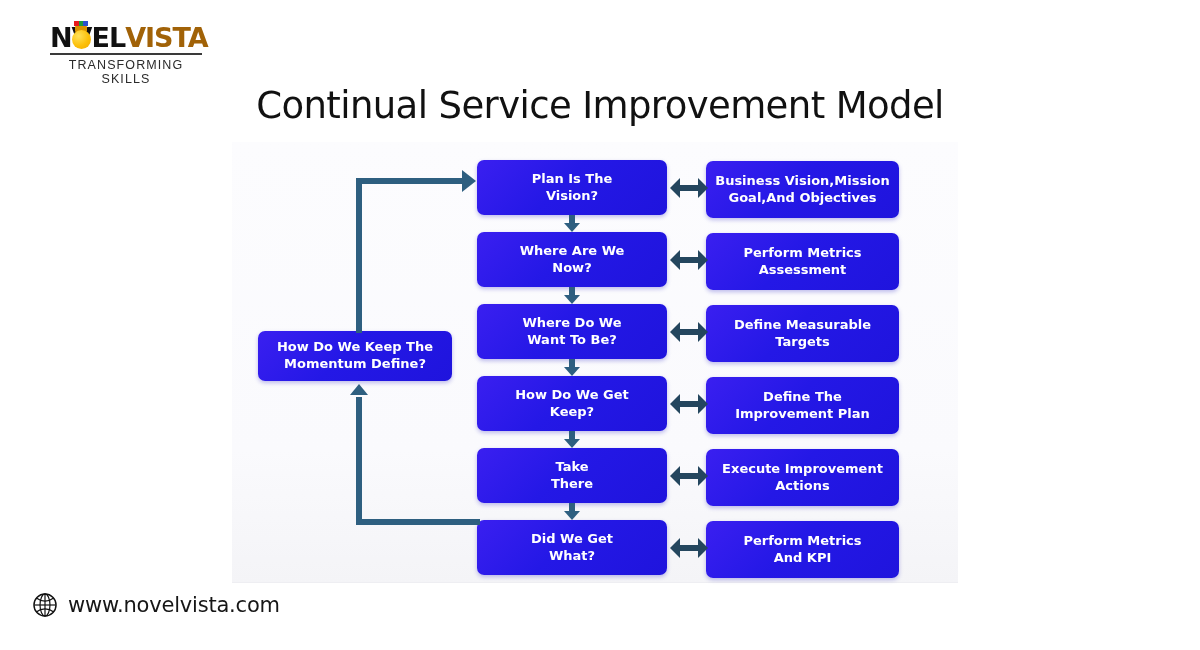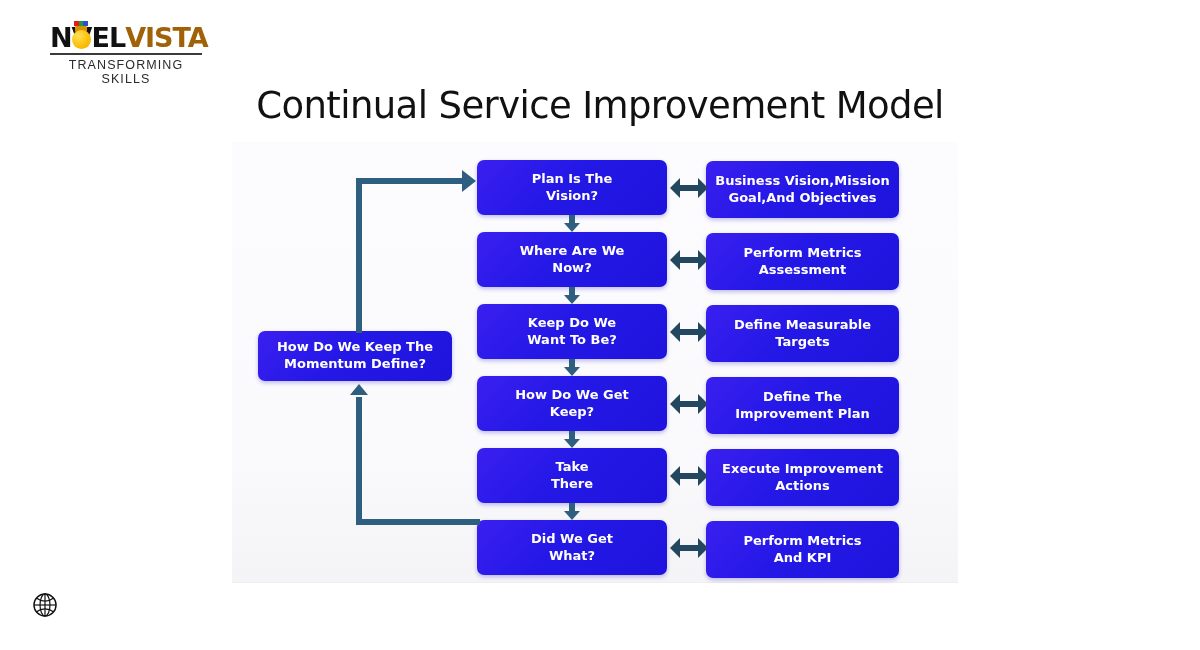--- a/index.html
+++ b/index.html
@@ -130,21 +130,21 @@
   <div class="logo-rule"></div>
   <div class="logo-tag">TRANSFORMING SKILLS</div>
 </div>
 
 <div class="page-title">Continual Service Improvement Model</div>
 
 <div class="node left-col" style="top:160px">Plan Is The
 Vision?</div>
 <div class="node left-col" style="top:232px">Where Are We
 Now?</div>
-<div class="node left-col" style="top:304px">Keep Do We
+<div class="node left-col" style="top:304px">Where Do We
 Want To Be?</div>
 <div class="node left-col" style="top:376px">How Do We Get
 Keep?</div>
 <div class="node left-col" style="top:448px">Take
 There</div>
 <div class="node left-col" style="top:520px">Did We Get
 What?</div>
 
 <div class="node right-col" style="top:161px">Business Vision,Mission
 Goal,And Objectives</div>
@@ -218,13 +218,14 @@
 
 <div class="footer">
   <svg class="globe" viewBox="0 0 24 24">
     <circle cx="12" cy="12" r="10.2" fill="none" stroke="#111" stroke-width="1.3"></circle>
     <ellipse cx="12" cy="12" rx="4.6" ry="10.2" fill="none" stroke="#111" stroke-width="1.1"></ellipse>
     <line x1="1.8" y1="12" x2="22.2" y2="12" stroke="#111" stroke-width="1.1"></line>
     <path d="M4 5.6 A13 13 0 0 0 20 5.6" fill="none" stroke="#111" stroke-width="1.1"></path>
     <path d="M4 18.4 A13 13 0 0 1 20 18.4" fill="none" stroke="#111" stroke-width="1.1"></path>
     <line x1="12" y1="1.8" x2="12" y2="22.2" stroke="#111" stroke-width="1.1"></line>
   </svg>
+  <span class="footer-url">www.novelvista.com</span>
 </div>
 
 </body></html>

